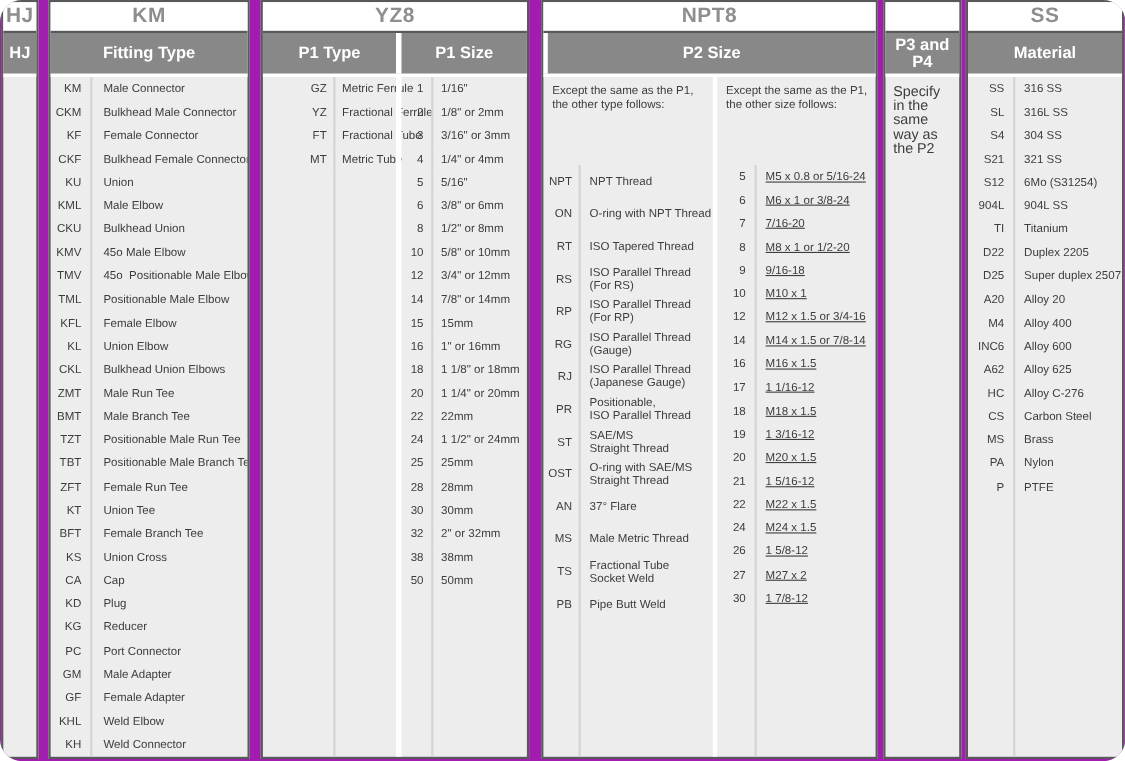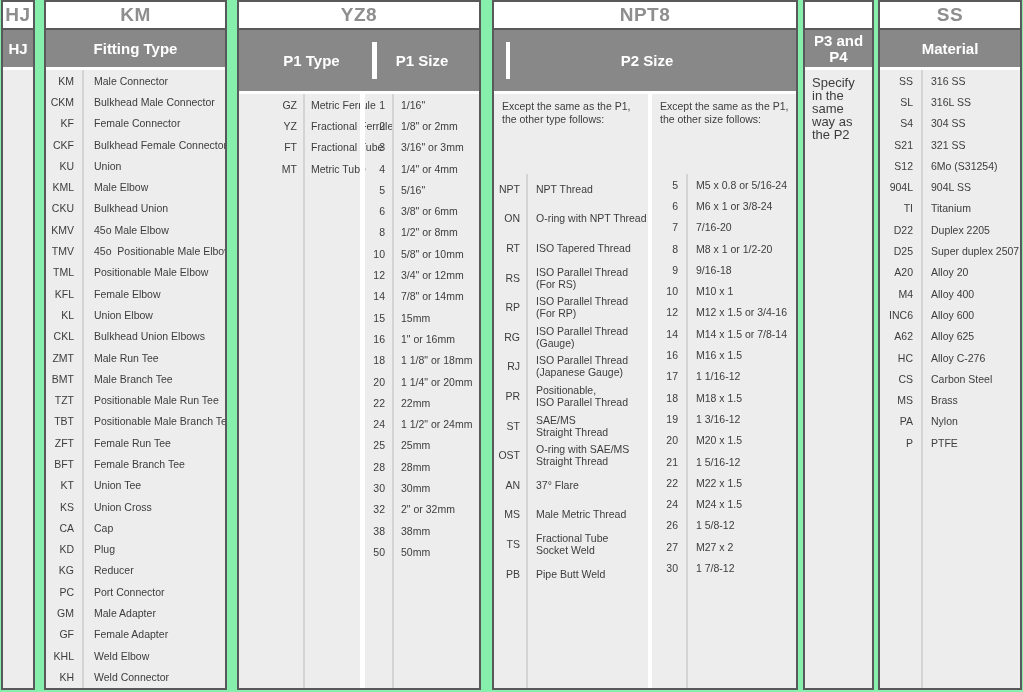--- a/index.html
+++ b/index.html
@@ -1,31 +1,31 @@
 <!DOCTYPE html>
 <html style="--panel-border: #59595b; --header-bg: #888888; --header-text: #ffffff; --title-text: #8e8e8e; --body-bg: #ededed; --divider: #d4d4d4; --body-text: #3d3d3d;"><head>
 <meta charset="utf-8">
 <style>
   html,body{margin:0;padding:0;background:#fff;}
-  .page{position:relative;width:1023px;height:692px;background:#86efac;
-        font-family:"Liberation Sans",sans-serif;overflow:hidden;}
+  .page{position:relative;width:1023px;height:692px;background:#a21caf;
+        font-family:"Liberation Sans",sans-serif;overflow:hidden;border-radius:20px;}
   .panel{position:absolute;top:0;height:690px;box-sizing:border-box;
          border:2px solid var(--panel-border,#59595b);
          background:var(--body-bg,#ededed);
          display:flex;flex-direction:column;}
   .panel-title{flex:0 0 auto;height:26px;background:#fff;
          border-bottom:2px solid var(--panel-border,#59595b);
          display:flex;align-items:center;justify-content:center;
          font-weight:bold;font-size:19px;letter-spacing:.5px;
          color:var(--title-text,#8e8e8e);}
   .panel-header{flex:0 0 auto;height:37px;background:var(--header-bg,#888);
          color:var(--header-text,#fff);font-weight:bold;font-size:15px;
          display:flex;align-items:center;justify-content:center;
          text-align:center;line-height:16px;white-space:pre-line;}
-  .panel-header.split{padding:12px;}
+  .panel-header.split{padding:0;}
   .hsec{display:flex;align-items:center;justify-content:center;height:100%;}
   .vdiv{background:#fff;flex:0 0 auto;align-self:stretch;}
   .w5{width:5px;} .w4{width:4px;}
   .panel-body{flex:1 1 auto;min-height:0;border-top:3px solid #fff;
          overflow:hidden;display:flex;}
   .vcol{display:flex;flex-direction:column;height:100%;gap:36px;}
   .rows{display:flex;flex-direction:column;height:100%;min-width:0;}
   .row{display:flex;flex:0 0 auto;align-items:center;
        font-size:10.5px;color:var(--body-text,#3d3d3d);}
   .r21{height:21.3px;} .r29{height:29.6px;}
@@ -35,21 +35,21 @@
   .desc{flex:1 1 auto;white-space:pre;line-height:12px;min-width:0;}
   .filler{flex:1 1 auto;min-height:0;}
   .note{flex:0 0 auto;box-sizing:border-box;height:44px;
         font-size:10.5px;line-height:13px;color:var(--body-text,#3d3d3d);
         padding:6px 6px 0 8px;}
   
   .km-rows   .code{width:28px;padding-right:8px;} .km-rows   .desc{padding-left:10px;}
   .yzL-rows  .code{width:27px;padding-right:6px;padding-left:31px;} .yzL-rows  .desc{padding-left:6px;}
   .yzR-rows  .code{width:20px;padding-right:7px;} .yzR-rows  .desc{padding-left:7px;}
   .nptL-rows .code{width:26px;padding-right:6px;} .nptL-rows .desc{padding-left:8px;}
-  .nptR-rows .code{width:26px;padding-right:8px;} .nptR-rows .desc{padding-left:8px;}
+  .nptR-rows .code{width:26px;padding-right:8px;} .nptR-rows .desc{padding-left:8px;text-decoration:underline;}
   .ss-rows   .code{width:33px;padding-right:8px;} .ss-rows   .desc{padding-left:8px;}
   .p3-note{font-size:13px;line-height:13px;color:var(--body-text,#3d3d3d);
         padding:6px 6px 0 7px;}
 </style>
 </head>
 <body>
 
 <div class="page">
 
   <div class="panel" style="left:1px;width:34px;">
@@ -130,26 +130,26 @@
           </div>
           <div class="row r21">
             <div class="code">TBT</div>
             <div class="desc">Positionable Male Branch Tee</div>
           </div>
           <div class="row r21">
             <div class="code">ZFT</div>
             <div class="desc">Female Run Tee</div>
           </div>
           <div class="row r21">
+            <div class="code">KT</div>
+            <div class="desc">Union Tee</div>
+          </div>
+          <div class="row r21">
             <div class="code">BFT</div>
             <div class="desc">Female Branch Tee</div>
-          </div>
-          <div class="row r21">
-            <div class="code">KT</div>
-            <div class="desc">Union Tee</div>
           </div>
           <div class="row r21">
             <div class="code">KS</div>
             <div class="desc">Union Cross</div>
           </div>
           <div class="row r21">
             <div class="code">CA</div>
             <div class="desc">Cap</div>
           </div>
           <div class="row r21">

